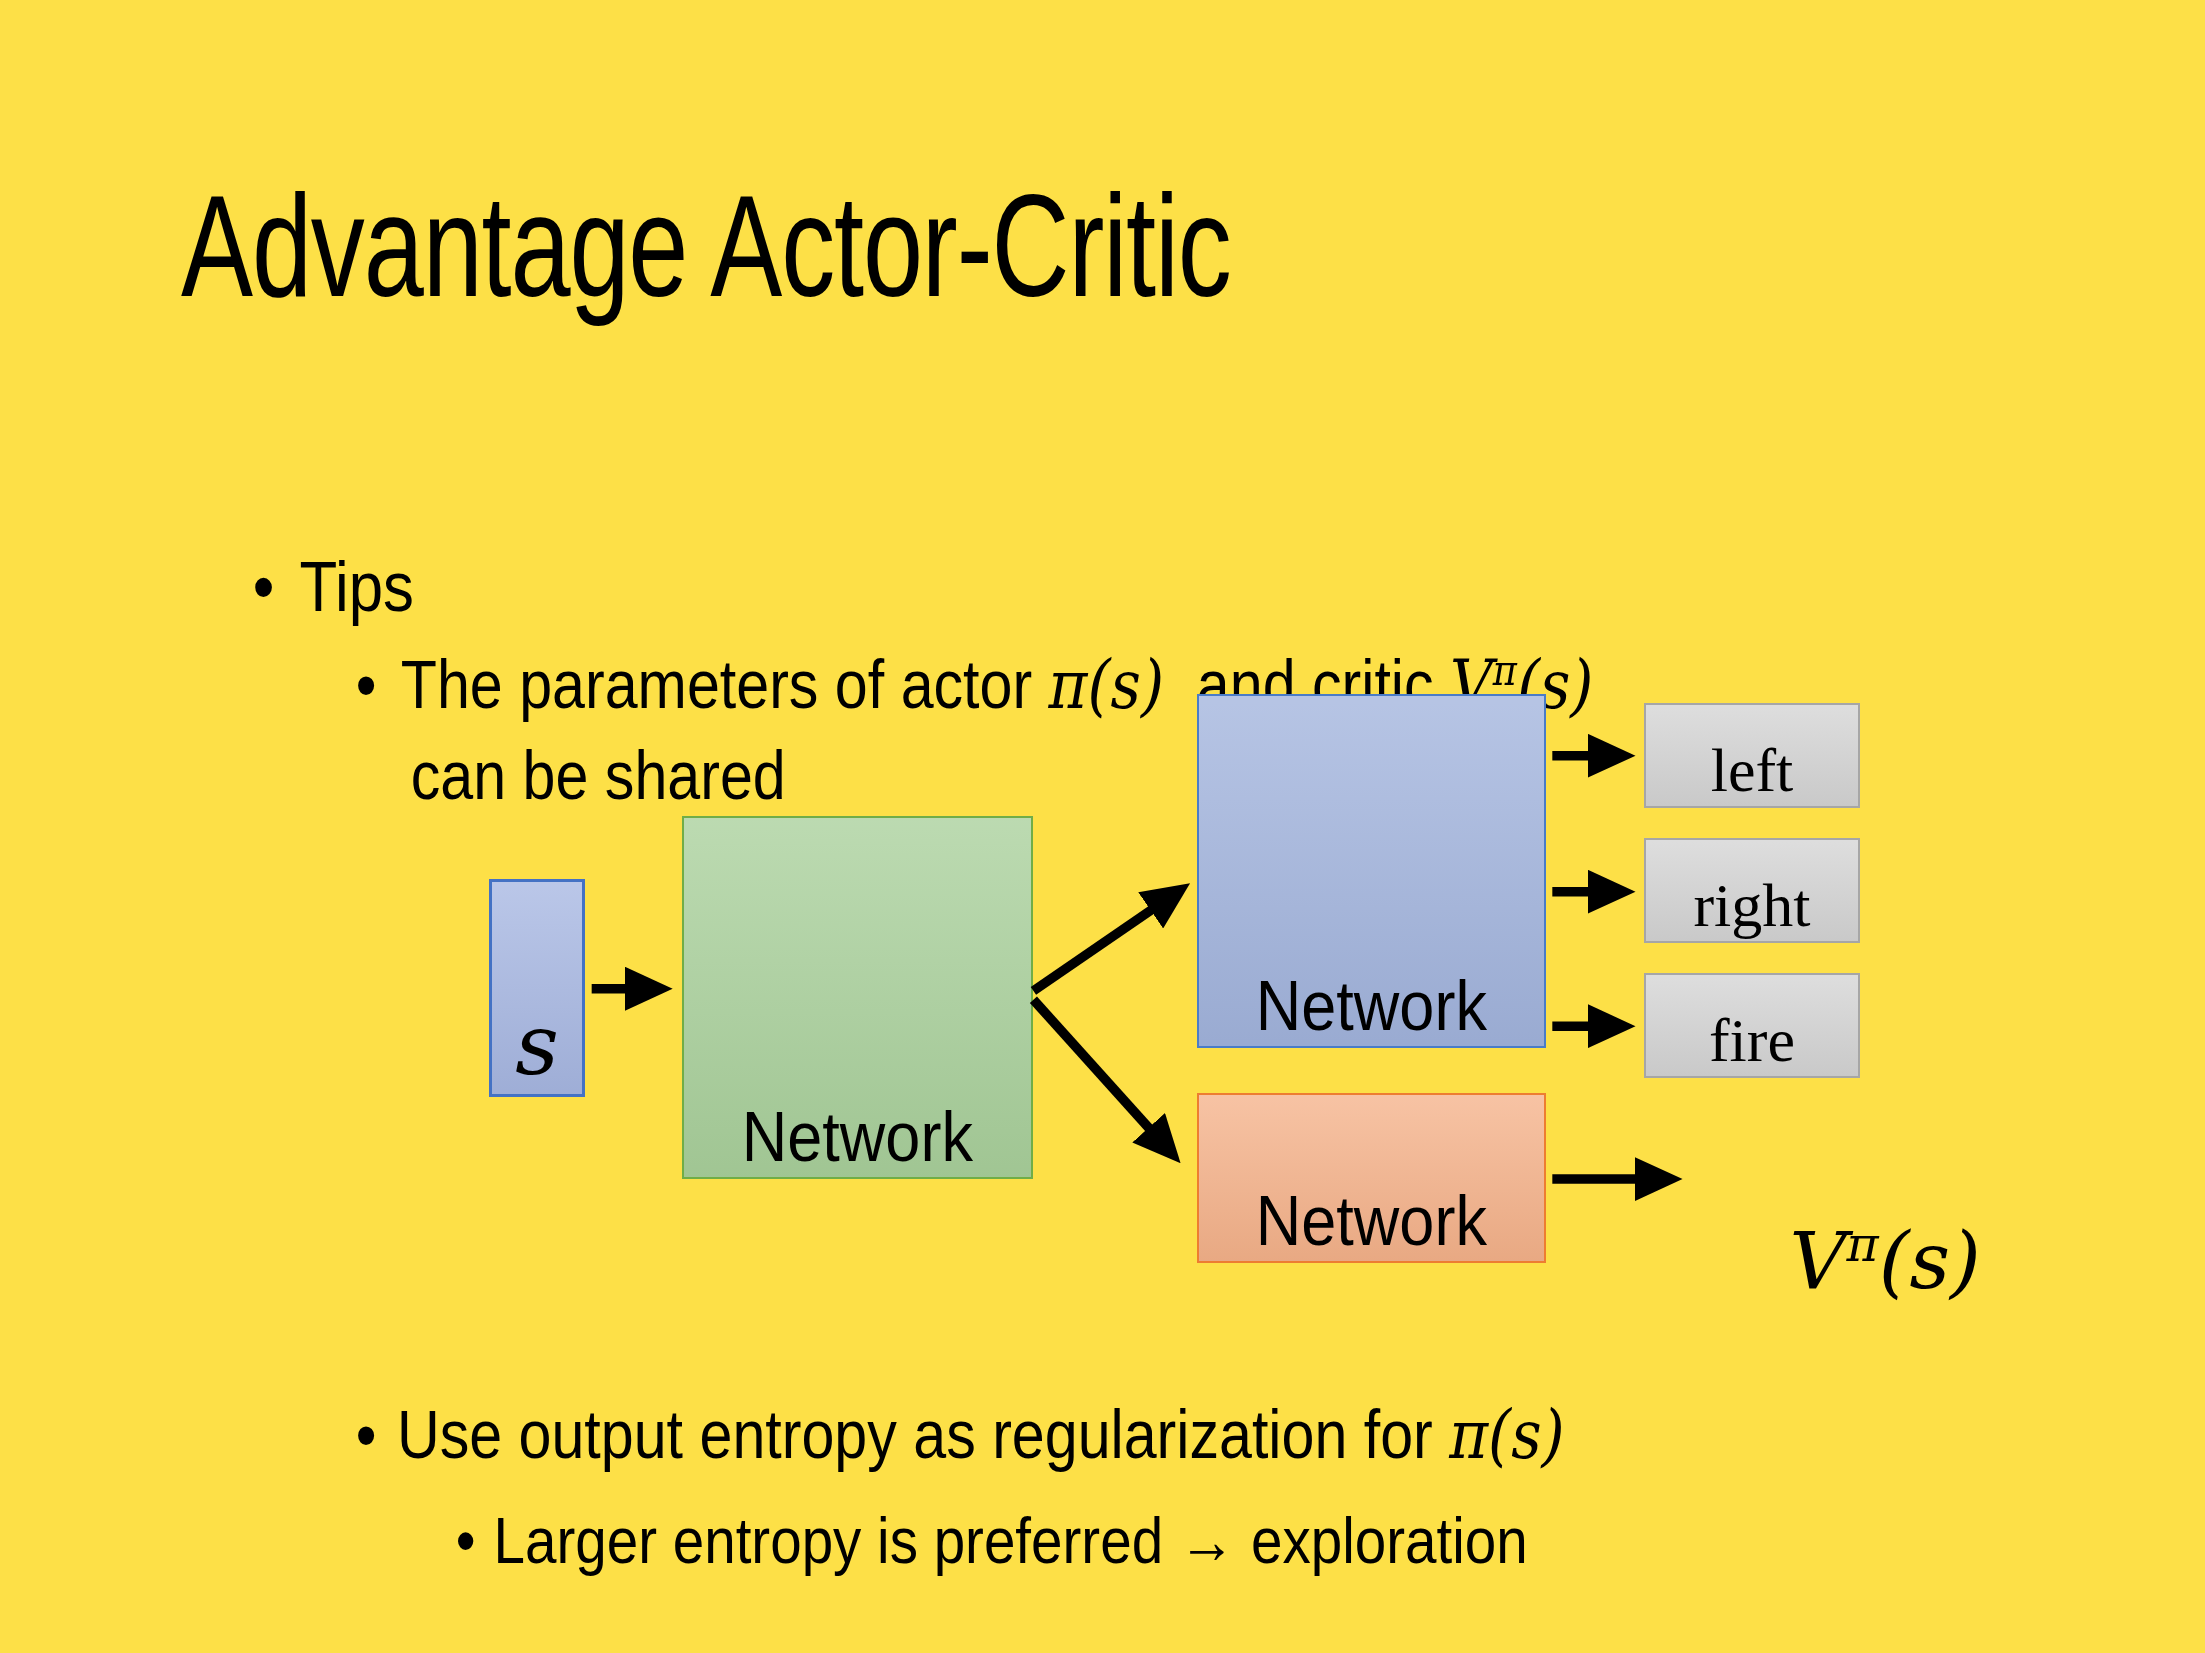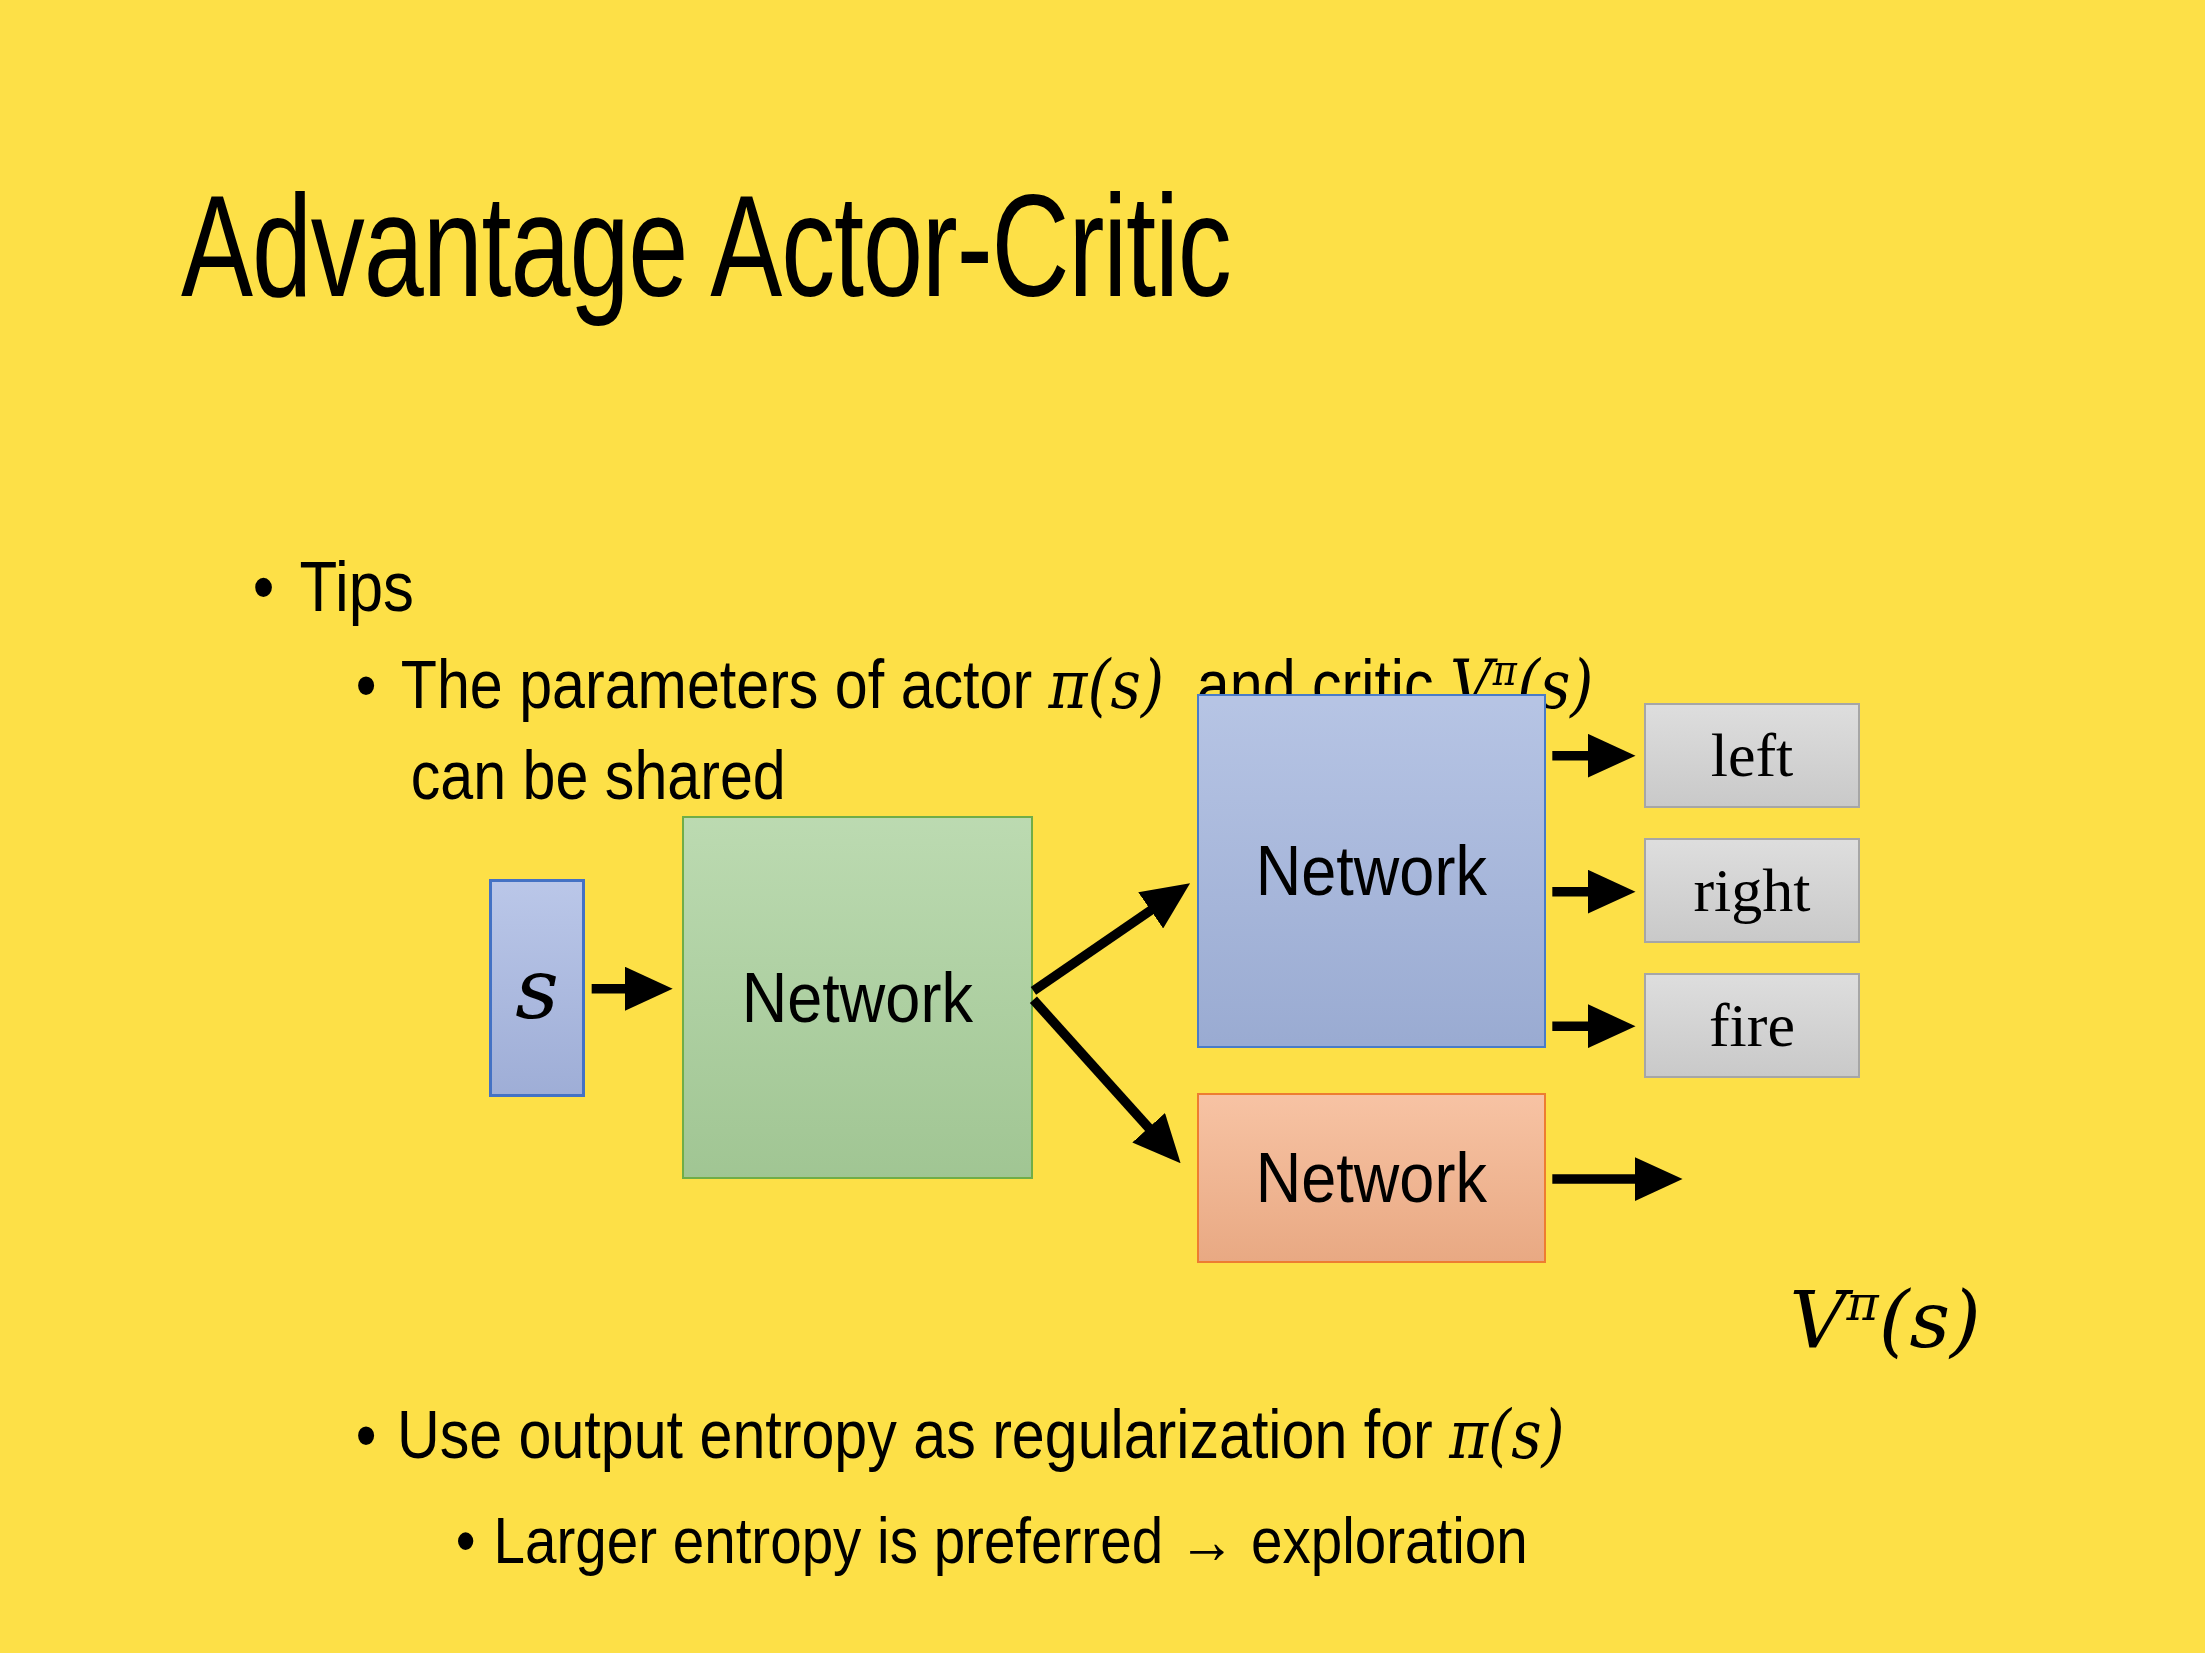--- a/index.html
+++ b/index.html
@@ -36,21 +36,21 @@
     font-style:italic;
   }
   .sup{
     font-size:.62em;
     vertical-align:.55em;
   }
   .box{
     position:absolute;
     box-sizing:border-box;
     display:flex;
-    align-items:center;
+    align-items:flex-end;
     justify-content:center;
     background-image:linear-gradient(180deg, rgba(255,255,255,.22), rgba(0,0,0,.05));
     border-style:solid;
   }
   .netlabel{
     font-size:70px;
     transform:scaleX(.9);
     transform-origin:50% 50%;
     white-space:pre;
   }
@@ -62,21 +62,21 @@
   .action-box{
     left:1644px; width:216px; height:105px; border-width:2.2px;
     font-family:"Liberation Serif","DejaVu Serif",serif;
     font-size:62px;
   }
   .action-left{ top:703px; }
   .action-right{ top:838px; }
   .action-fire{ top:973px; }
   .critic-output{
     position:absolute;
-    left:1689px; top:1182px;
+    left:1689px; top:1123px;
     font-size:79px;
     white-space:pre;
   }
   .arrows{
     position:absolute;
     left:0; top:0;
     pointer-events:none;
   }
   .arrows line{ stroke:currentColor; stroke-width:13px; }
   .tips-line{ left:184px; top:470px; font-size:71px; }

